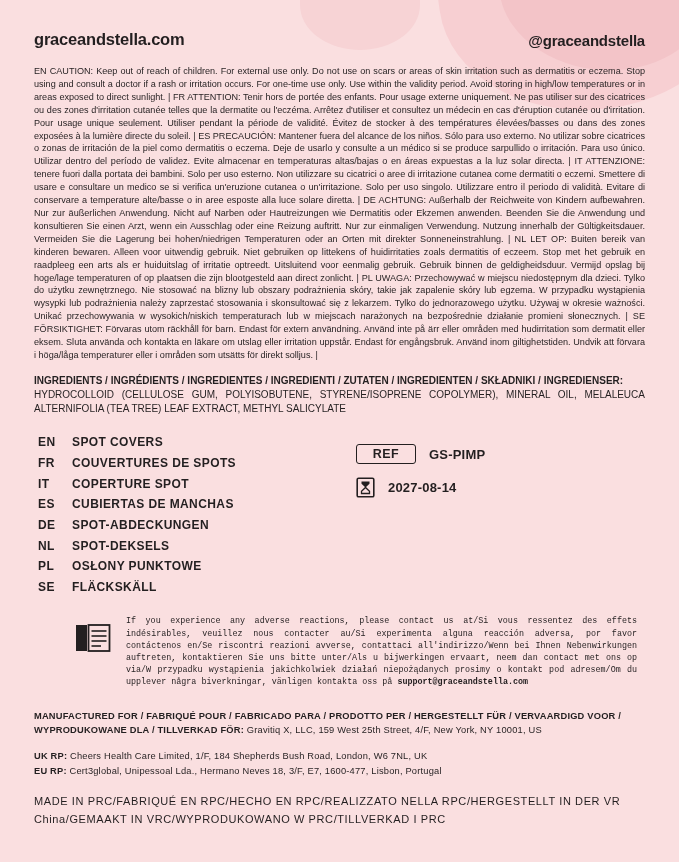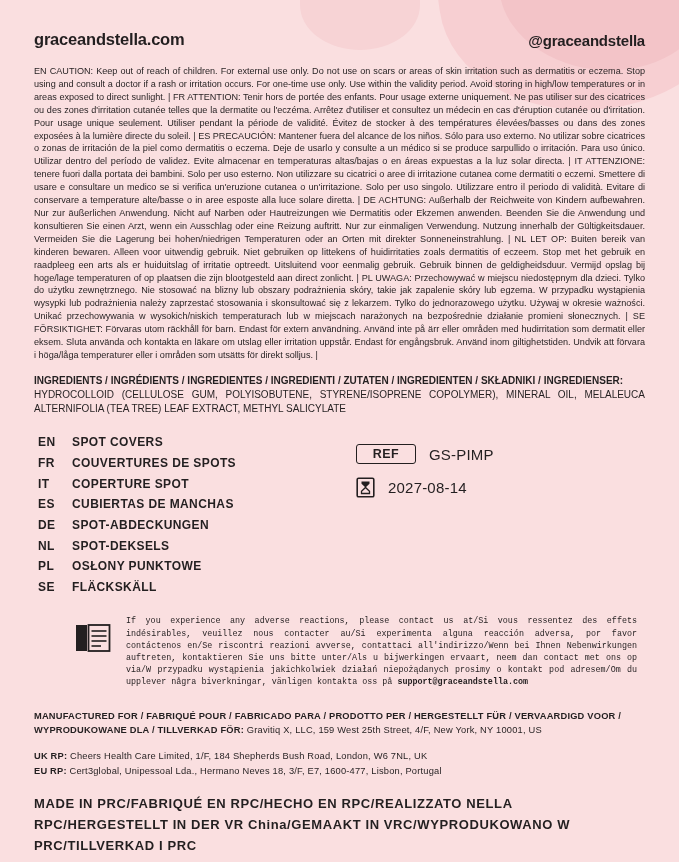--- a/index.html
+++ b/index.html
@@ -120,23 +120,24 @@
     border: 1.6px solid #231f20;
     border-radius: 3px;
     font-size: 12.5px;
     font-weight: bold;
     padding: 2px 8px;
     min-width: 42px;
     text-align: center;
     letter-spacing: 0.5px;
   }
   .code-val {
-    font-size: 15px;
+    font-size: 13px;
     margin-left: 13px;
     letter-spacing: 0.2px;
+    font-weight: bold;
   }
   .hourglass {
     width: 19px;
     height: 21px;
     flex: 0 0 auto;
   }
   .notice {
     display: flex;
     gap: 14px;
     align-items: flex-start;
@@ -170,22 +171,22 @@
   .rp {
     font-size: 9.3px;
     line-height: 1.6;
     letter-spacing: 0.2px;
   }
   .rp .hd {
     font-weight: bold;
   }
   .made {
     margin-top: 14px;
-    font-size: 13px;
-    font-weight: bold;
+    font-size: 11px;
+    font-weight: normal;
     line-height: 1.62;
     letter-spacing: 0.6px;
   }
 </style>
 </head>
 <body>
 
 <div class="page">
   <div class="blob-a"></div>
   <div class="blob-b"></div>

